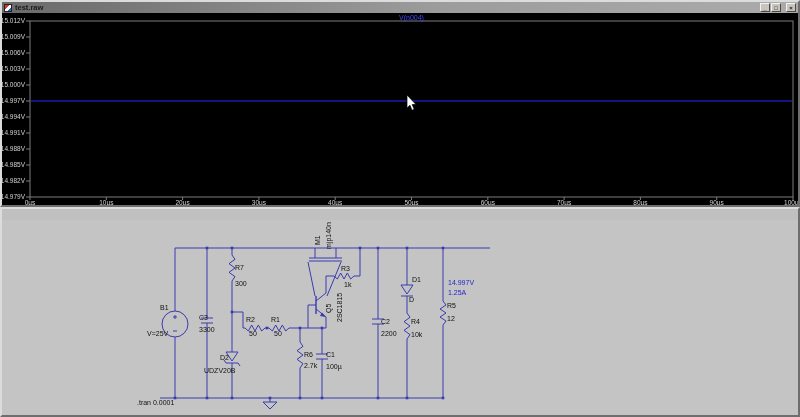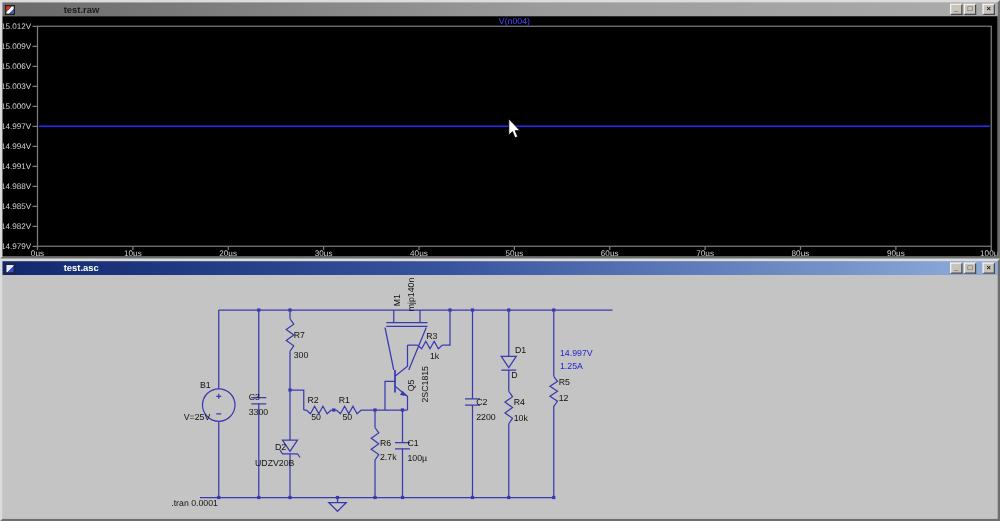--- a/index.html
+++ b/index.html
@@ -1,20 +1,20 @@
 <!DOCTYPE html>
 <html><head>
 <meta charset="utf-8">
 <style>
   html,body{margin:0;padding:0;}
   body{width:800px;height:417px;background:#c0c0c0;font-family:"Liberation Sans","DejaVu Sans",sans-serif;overflow:hidden;position:relative;}
   .window{position:absolute;box-sizing:border-box;border:2px solid;border-color:#dcdcdc #6e6e6e #6e6e6e #dcdcdc;background:#c0c0c0;}
   #win-plot{left:0;top:0;width:800px;height:207px;}
   #win-schem{left:0;top:207px;width:800px;height:210px;}
-  .titlebar{height:11px;display:flex;align-items:center;padding:0 2px;position:relative;gap:36px;}
+  .titlebar{height:11px;display:flex;align-items:center;padding:0 2px;position:relative;}
   #win-plot .titlebar{background:linear-gradient(to right,#6a6a6a,#9c9c9c 55%,#ababab);}
   #win-schem .titlebar{background:linear-gradient(to right,#10296e,#39549e 45%,#8fadda);}
   .titlebar .title{font-size:7.5px;font-weight:bold;margin-left:3px;line-height:10px;}
   #win-plot .title{color:#1a1a1a;}
   #win-schem .title{color:#ffffff;}
   .tb-icon{width:8px;height:8px;flex:0 0 auto;}
   #plot-file-icon{background:linear-gradient(135deg,#d33 0 40%,#fff 40% 70%,#36c 70%);border:1px solid #222;box-sizing:border-box;}
   #schem-file-icon{background:linear-gradient(135deg,#e8e8ff 0 55%,#3850c8 55%);border:1px solid #223;box-sizing:border-box;}
   .tb-buttons{margin-left:auto;display:flex;gap:1px;align-items:center;}
   .tb-btn{width:10px;height:9px;background:#c8c4bc;border:1px solid;border-color:#f2f2f2 #4a4a4a #4a4a4a #f2f2f2;box-sizing:border-box;font-size:6px;line-height:6px;text-align:center;color:#111;font-weight:bold;padding:0;}
@@ -87,29 +87,20 @@
         <line x1="791" y1="184" x2="791" y2="187" stroke="#7c7c7c"></line>
         <text x="791" y="192" text-anchor="middle" font-size="6.5" fill="#d2d2d2">100µs</text>
         <line x1="29" y1="88" x2="790" y2="88" stroke="#2a2aff" stroke-width="1.2"></line>
         <text x="409.5" y="6.5" text-anchor="middle" font-size="7" fill="#4646ff">V(n004)</text>
         <polygon points="405,82 405,95 408,92.3 410,97.3 412.2,96.3 410.2,91.5 414,91.5" fill="#fff" stroke="#000" stroke-width="0.7"></polygon>
       </svg>
   </div>
 </div>
 
 <div class="window" id="win-schem">
-  <div class="titlebar">
-    <div class="tb-icon" id="schem-file-icon"></div>
-    <span class="title">test.asc</span>
-    <span class="tb-buttons">
-      <button class="tb-btn">_</button>
-      <button class="tb-btn">□</button>
-      <button class="tb-btn close">×</button>
-    </span>
-  </div>
   <div class="schem-area">
     <svg id="schem-svg" width="796" height="195" viewBox="0 0 796 195">
         <polyline points="173,28 488,28" fill="none" stroke="#3a3ab0" stroke-width="1"></polyline>
         <polyline points="158,178 441,178" fill="none" stroke="#3a3ab0" stroke-width="1"></polyline>
         <polyline points="173,28 173,91" fill="none" stroke="#3a3ab0" stroke-width="1"></polyline>
         <polyline points="173,117 173,178" fill="none" stroke="#3a3ab0" stroke-width="1"></polyline>
         <circle cx="173" cy="104" r="13" fill="none" stroke="#3a3ab0"></circle>
         <polyline points="173,95 173,99" fill="none" stroke="#3a3ab0" stroke-width="1"></polyline>
         <polyline points="171,97 175,97" fill="none" stroke="#3a3ab0" stroke-width="1"></polyline>
         <polyline points="171,111 175,111" fill="none" stroke="#3a3ab0" stroke-width="1"></polyline>

